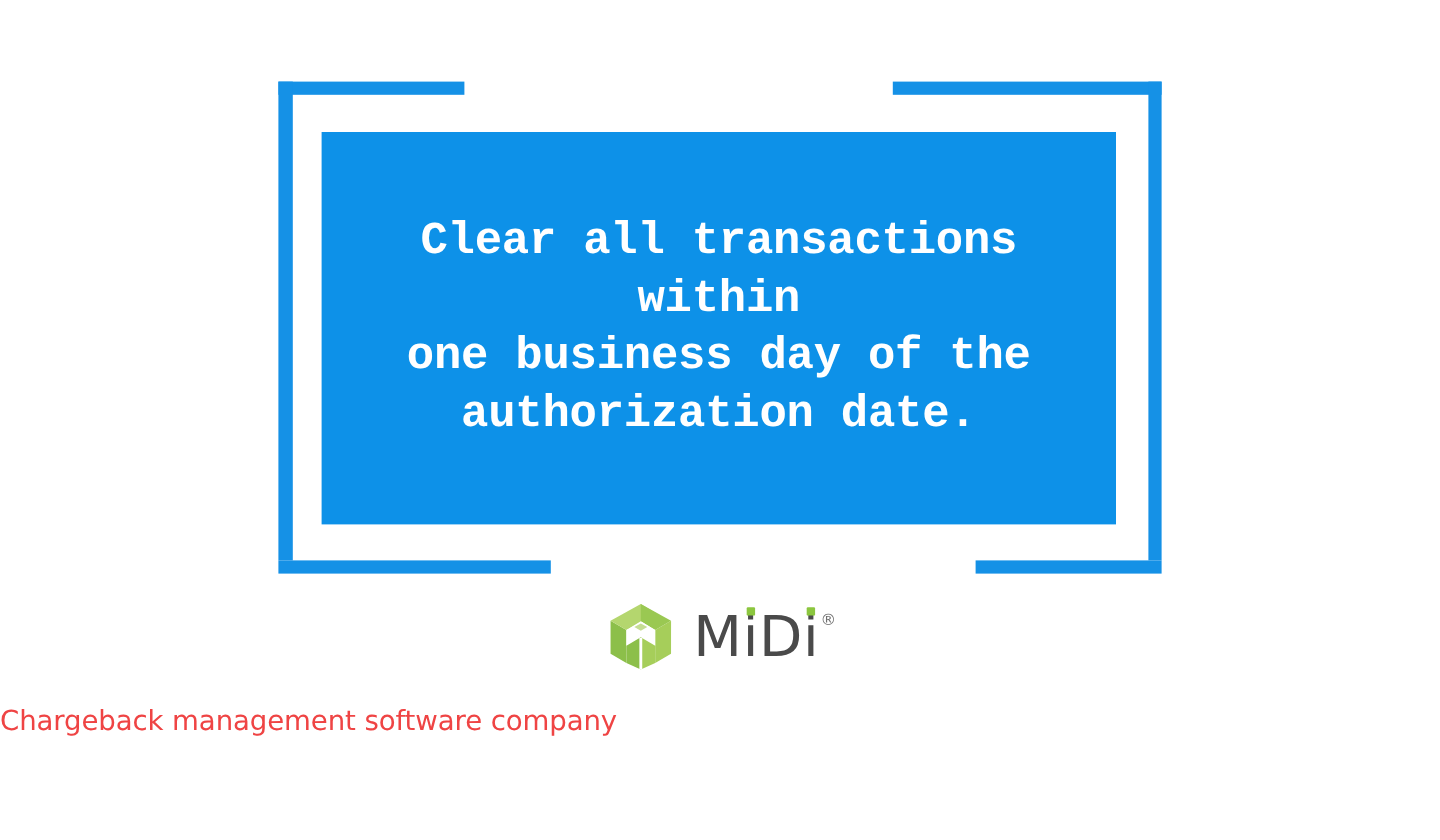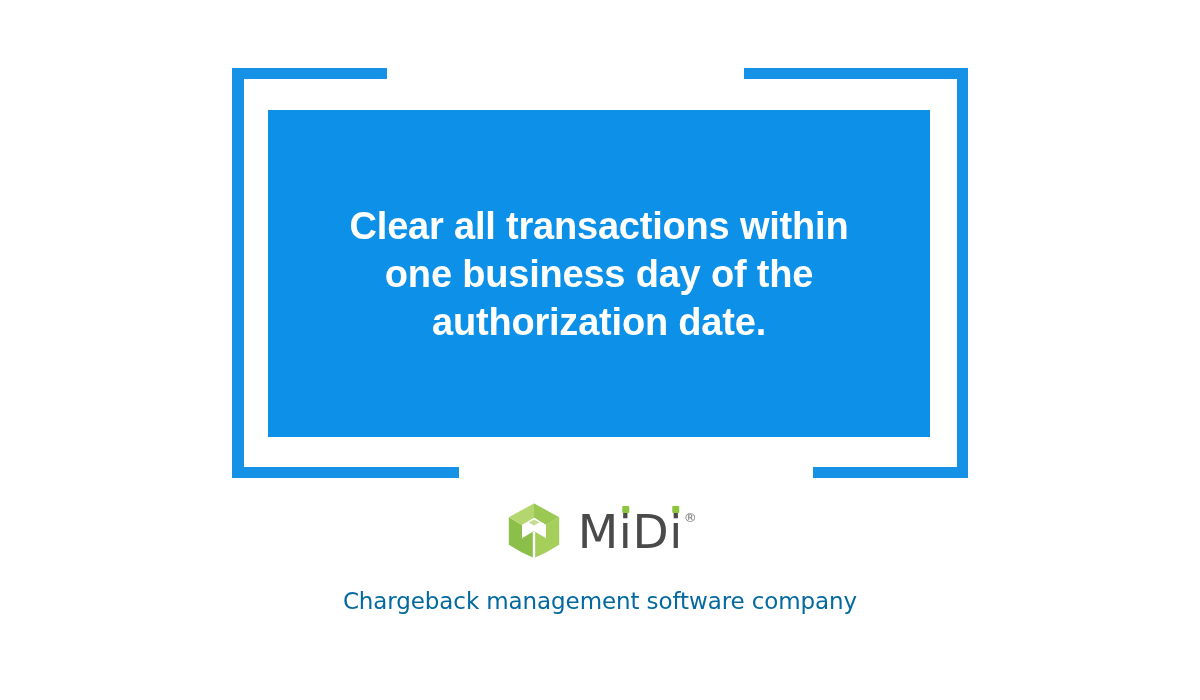--- a/index.html
+++ b/index.html
@@ -54,21 +54,21 @@
     width: 662px;
     height: 327px;
     background: #0d91e8;
     display: flex;
     align-items: center;
     justify-content: center;
   }
   .panel-text {
     margin: 0;
     color: #ffffff;
-    font-family: Liberation Sans, sans-serif;
+    font-family: Liberation Mono, monospace;
     font-weight: bold;
     font-size: 38px;
     line-height: 48px;
     text-align: center;
     letter-spacing: -0.2px;
     width: 600px;
     white-space: pre-line;
   }
 
   
@@ -106,24 +106,24 @@
     top: -26px;
     left: 1px;
   }
 
   
   .tagline {
     position: absolute;
     left: 0;
     top: 588px;
     width: 1200px;
-    text-align: center;
+    text-align: left;
     font-family: "DejaVu Sans", sans-serif;
     font-size: 23px;
-    color: #0369a1;
+    color: #ef4444;
     letter-spacing: -0.1px;
   }
 </style>
 </head>
 <body>
 
 <div id="stage">
 
   <div class="frame">
     <div class="bracket-seg tl-h"></div>

